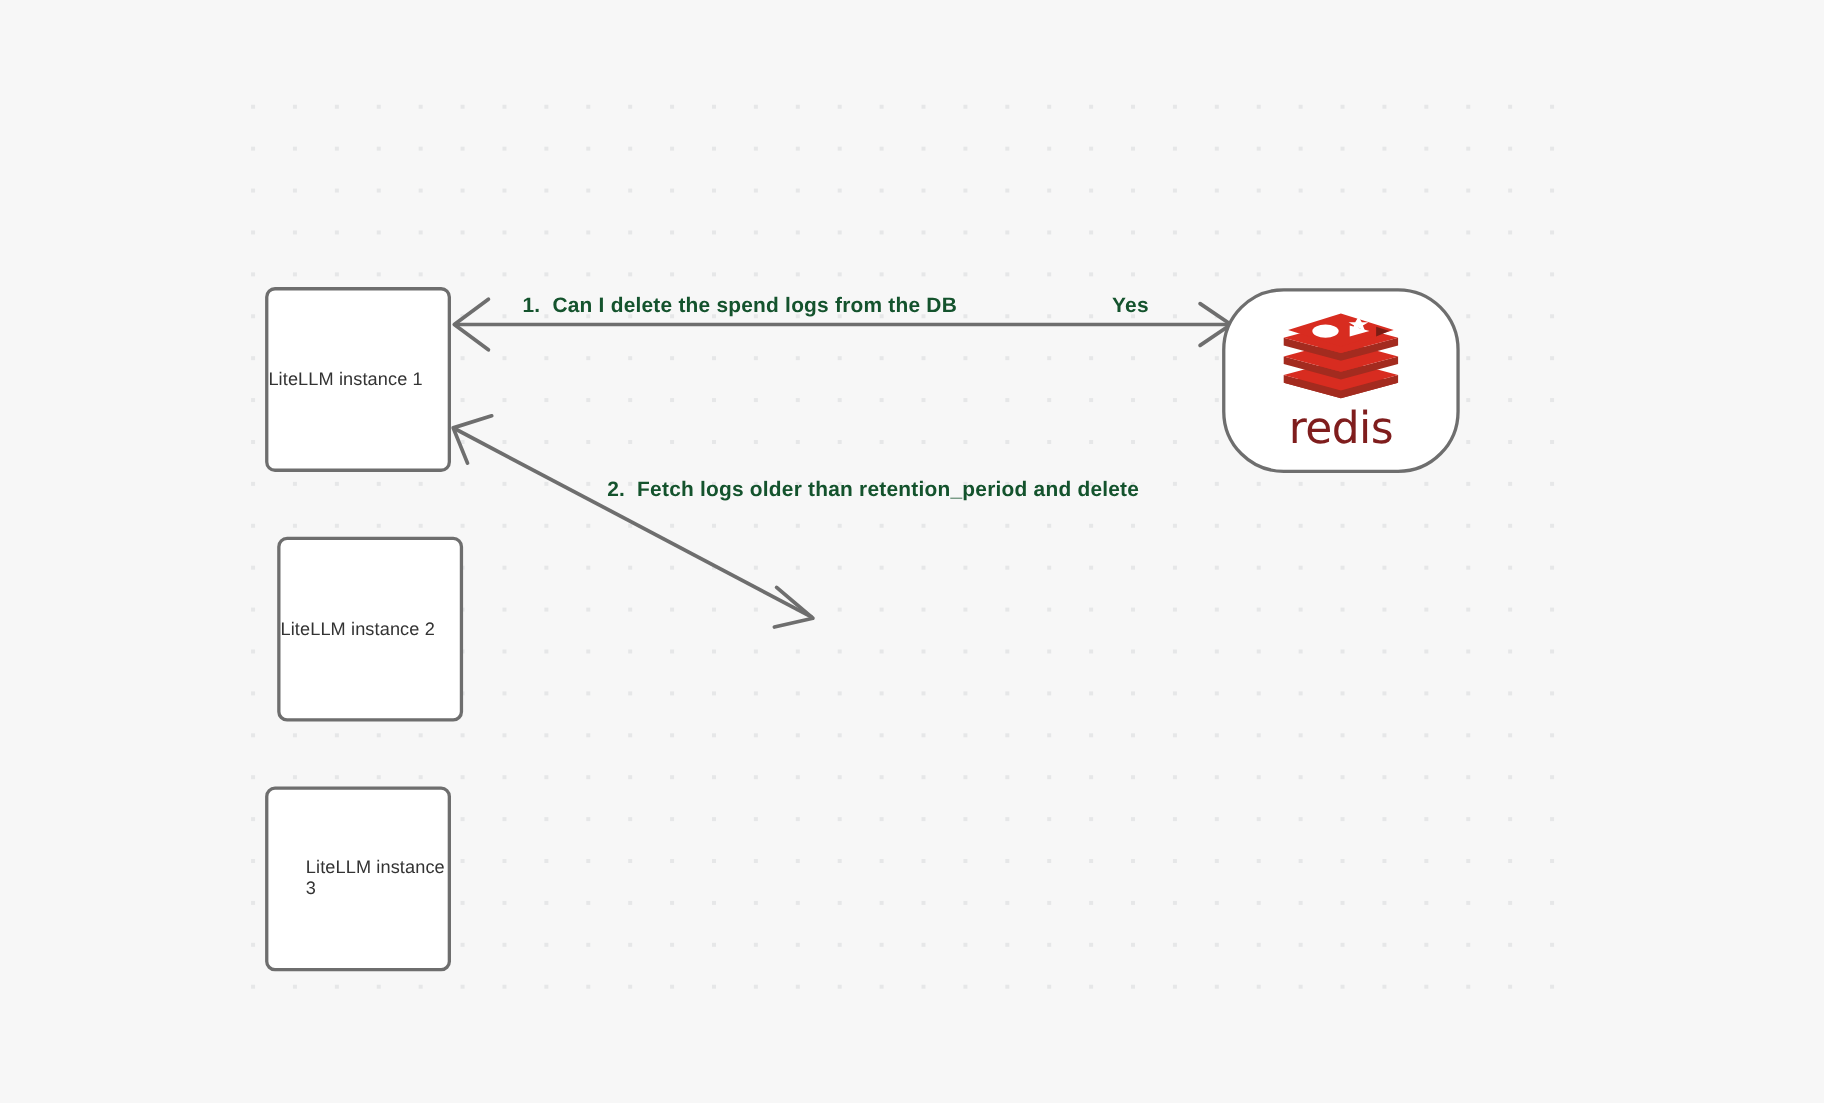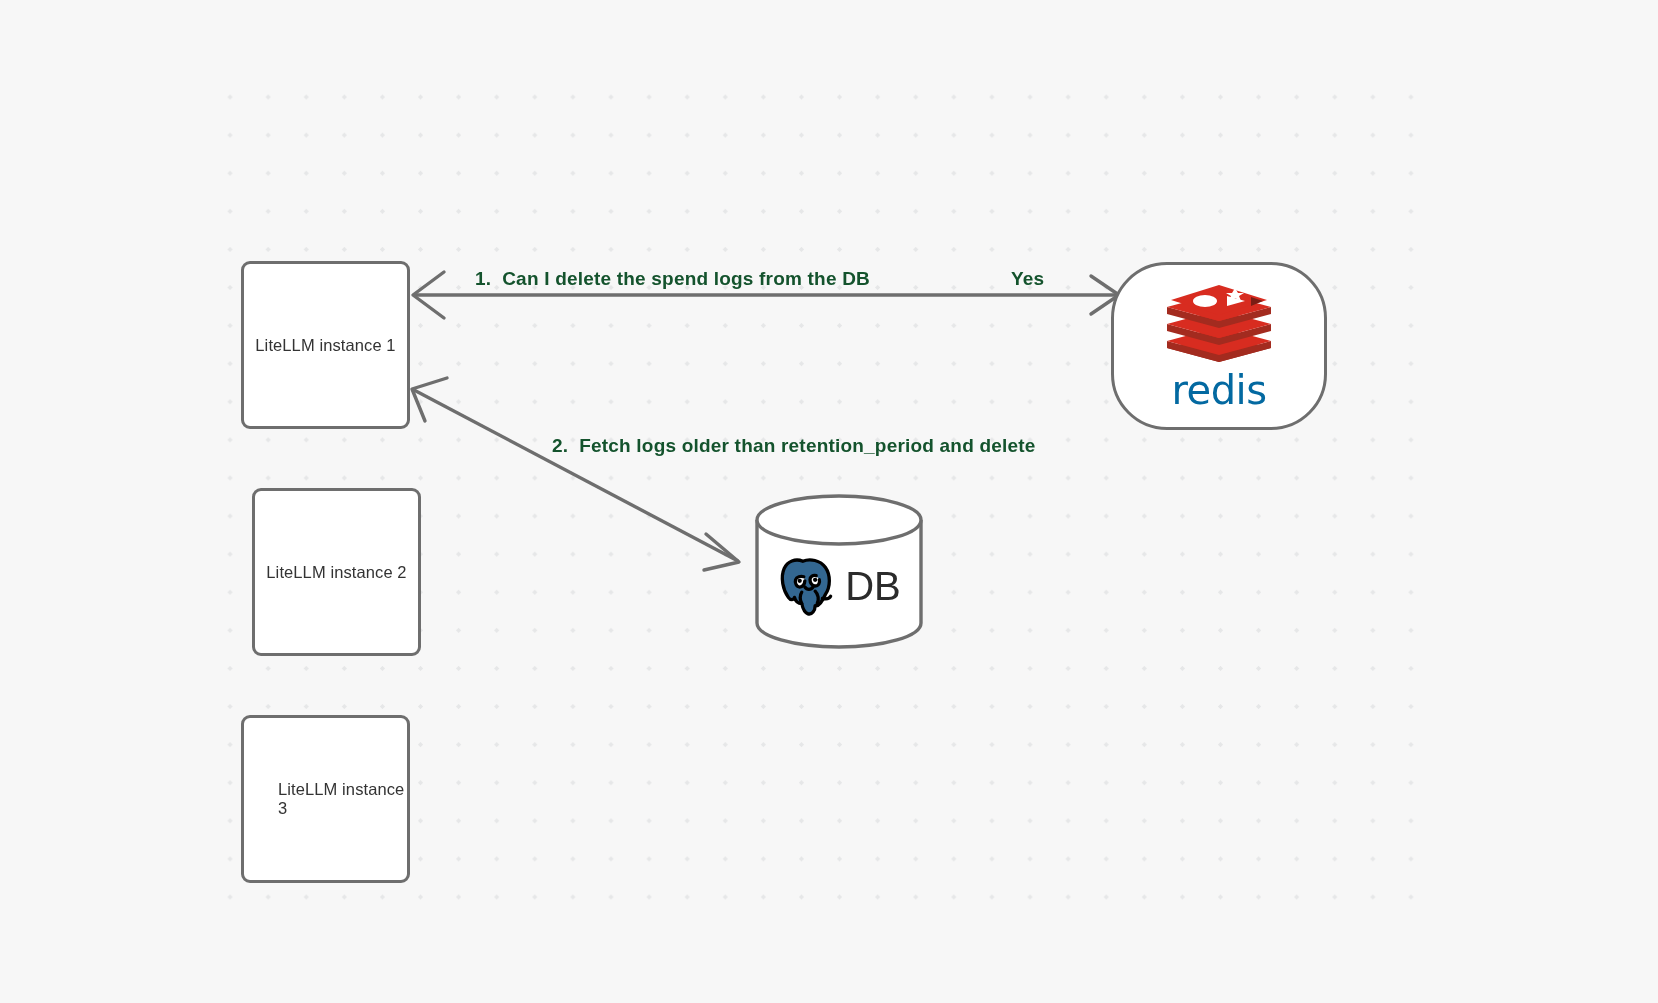--- a/index.html
+++ b/index.html
@@ -40,21 +40,20 @@
   }
   
   .node-box {
     position: absolute;
     background: #ffffff;
     border: 3px solid #6e6e6e;
     border-radius: 9px;
     box-sizing: border-box;
     display: flex;
     align-items: center;
-    justify-content: center;
   }
   .node-label {
     font-size: 16.5px;
     color: #333333;
     font-family: "Liberation Sans", sans-serif;
     letter-spacing: .1px;
   }
   #node-litellm-1 { left: 241px; top: 261px; width: 169px; height: 168px; }
   #node-litellm-2 { left: 252px; top: 488px; width: 169px; height: 168px; }
   #node-litellm-3 { left: 241px; top: 715px; width: 169px; height: 168px; padding-left: 34px; }
@@ -77,21 +76,21 @@
   }
   .redis-logo-wrap {
     display: flex;
     flex-direction: column;
     align-items: center;
     justify-content: center;
     margin-top: 2px;
   }
   .redis-wordmark {
     font-size: 40px;
-    color: #0369a1;
+    color: #7f1d1d;
     font-family: "DejaVu Sans", sans-serif;
     letter-spacing: -0.5px;
     line-height: 1;
     margin-top: 2px;
     font-weight: 400;
   }
 
   
   #node-db {
     position: absolute;
@@ -200,36 +199,14 @@
         <polygon points="56,1 104,16 56,31 8,16" fill="#d82c20"></polygon>
         <ellipse cx="42" cy="17" rx="12" ry="6" fill="#ffffff"></ellipse>
         <polygon points="64,22 82,17 64,12" fill="#ffffff"></polygon>
         <polygon points="72,4 75,9 81,9 76,12 78,17 72,14 66,17 68,12 63,9 69,9" fill="#ffffff"></polygon>
         <polygon points="88,13 100,17 88,22" fill="#7a1d14"></polygon>
       </svg>
       <div class="redis-wordmark">redis</div>
     </div>
   </div>
 
-  <div id="node-db">
-    <svg class="db-inner" viewBox="0 0 170 155">
-      <path d="M3,26 L3,129 A82,24 0 0 0 167,129 L167,26" fill="#ffffff" stroke="#6e6e6e" stroke-width="3.4"></path>
-      <ellipse cx="85" cy="26" rx="82" ry="24" fill="#ffffff" stroke="#6e6e6e" stroke-width="3.4"></ellipse>
-    </svg>
-    <div class="db-content">
-      <svg width="66" height="66" viewBox="0 0 64 64">
-        <g stroke="#000000" stroke-width="3.2" stroke-linecap="round" stroke-linejoin="round">
-          <path d="M47,40 C52,33 52,21 47,14 C42,7 32,5 25,8 C18,5 10,8 7,15 C3,24 6,36 11,43 C13,46 16,46 17,43 C18,47 21,49 24,49 C25,54 27,58 30,59 C34,60 37,56 37,51 C40,52 44,47 47,40 Z" fill="#336791"></path>
-          <path d="M26,23 C23,22 19,23 18,26 C17,29 19,33 22,33 C25,33 27,30 27,27" fill="#ffffff"></path>
-          <path d="M38,22 C35,21 32,23 32,26 C32,29 34,32 37,32 C40,32 42,29 41,26" fill="#ffffff"></path>
-          <path d="M24,38 C22,41 22,46 24,49" fill="none"></path>
-          <path d="M37,37 C40,40 41,45 39,49" fill="none"></path>
-          <path d="M27,33 C29,36 33,36 35,33" fill="none"></path>
-          <path d="M44,44 C48,45 51,44 52,42" fill="none"></path>
-        </g>
-        <circle cx="22" cy="27" r="2.1" fill="#000000"></circle>
-        <circle cx="37" cy="26" r="2.1" fill="#000000"></circle>
-      </svg>
-      <span class="db-text">DB</span>
-    </div>
-  </div>
 
 </div>
 
 </body></html>

